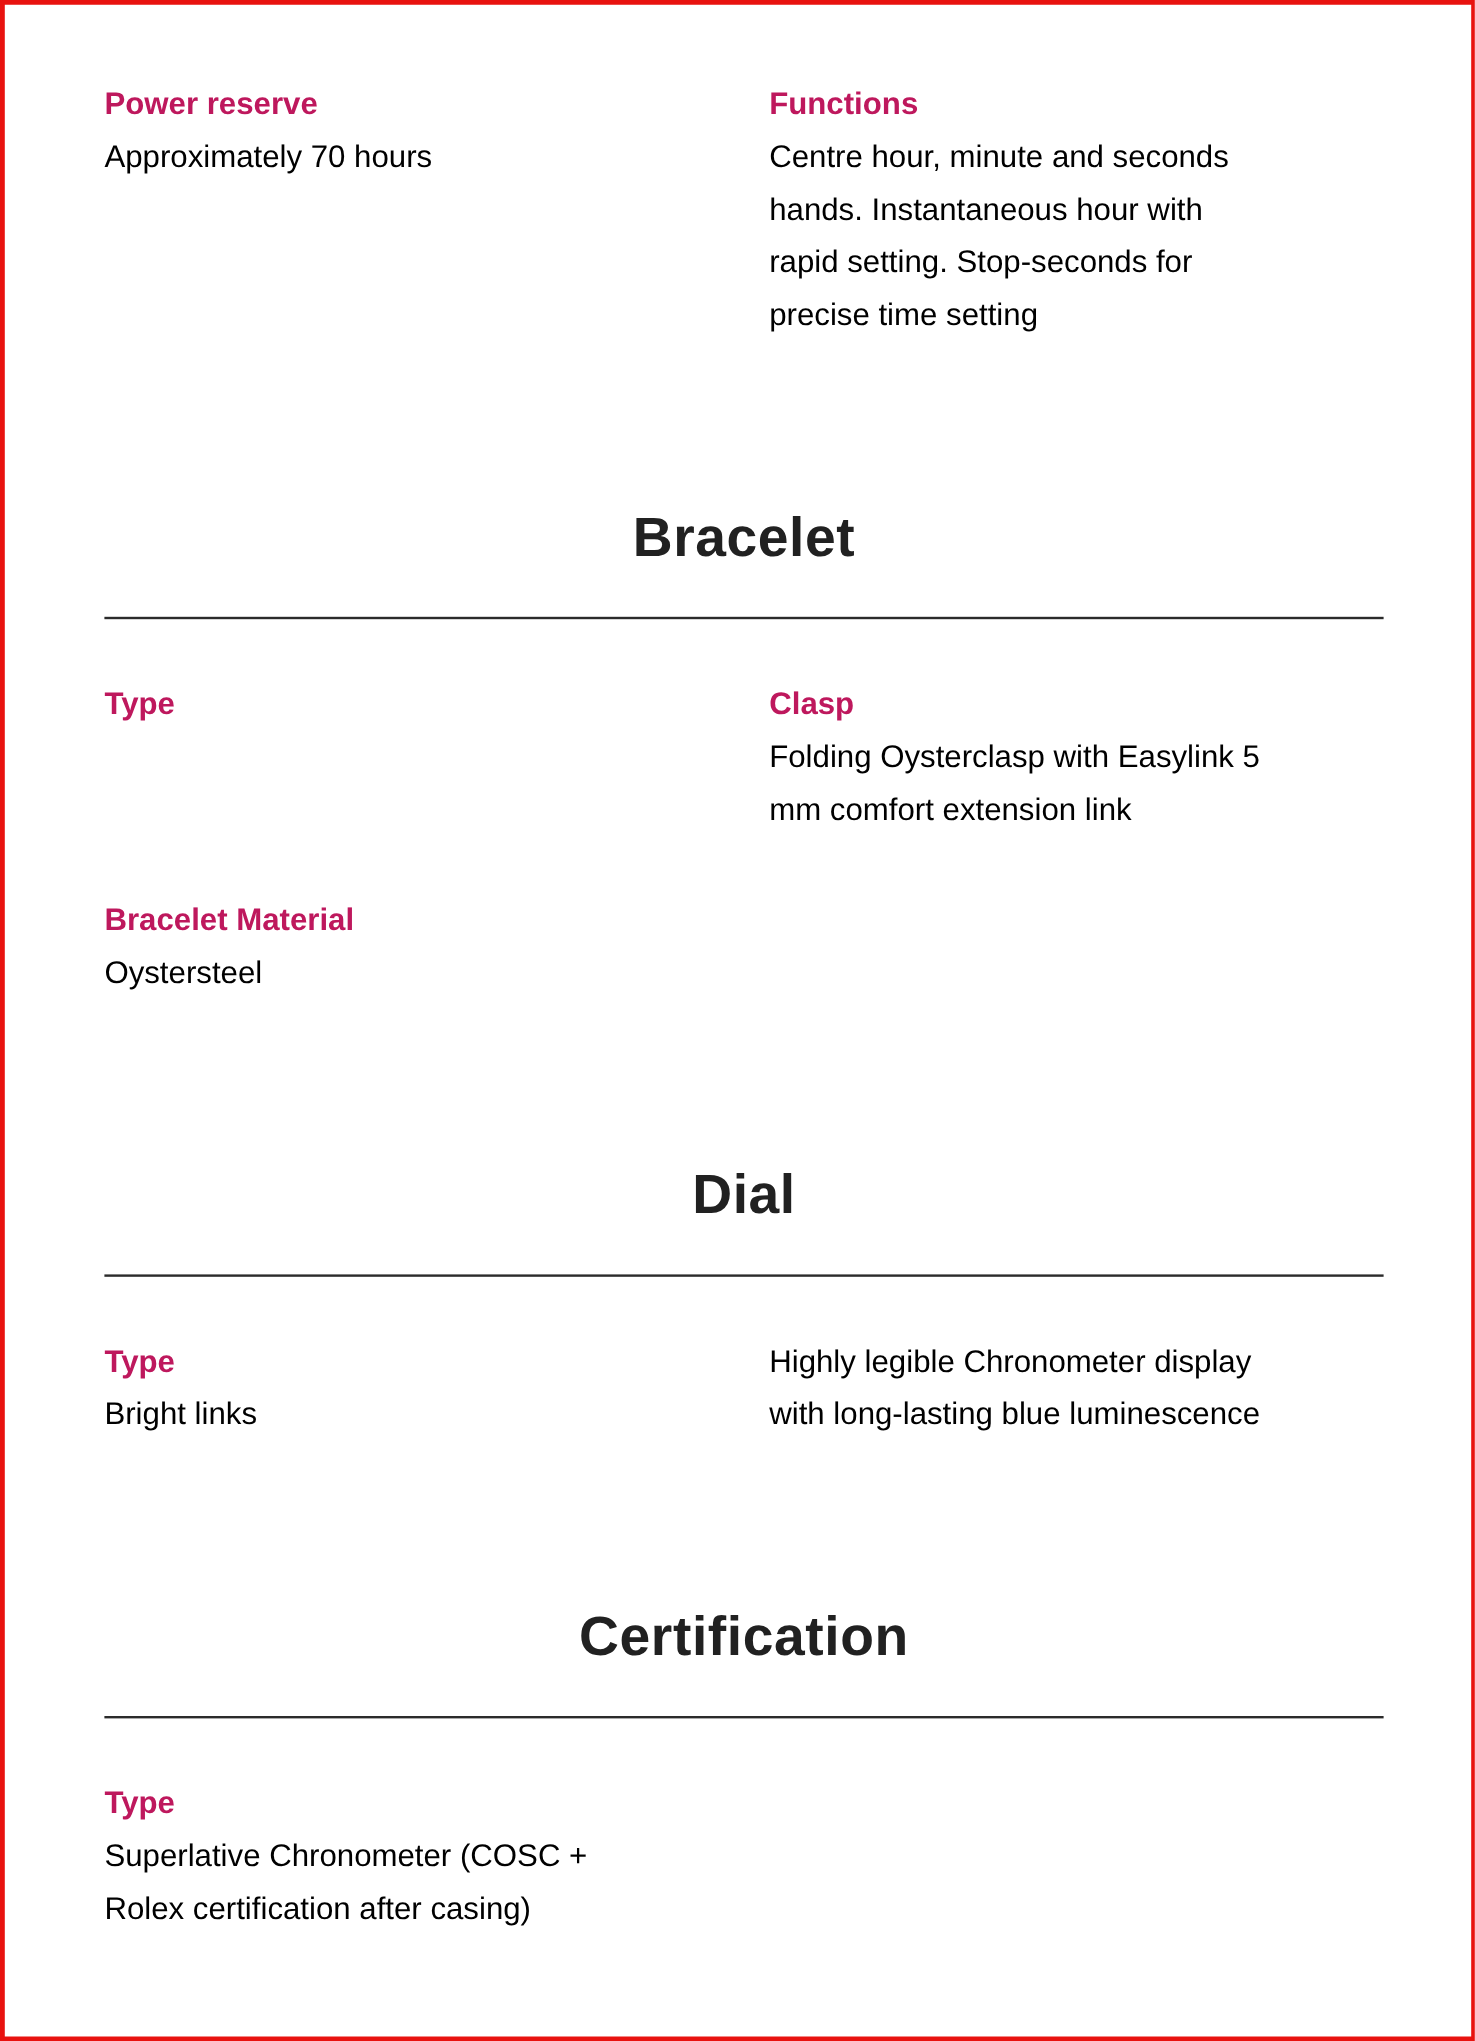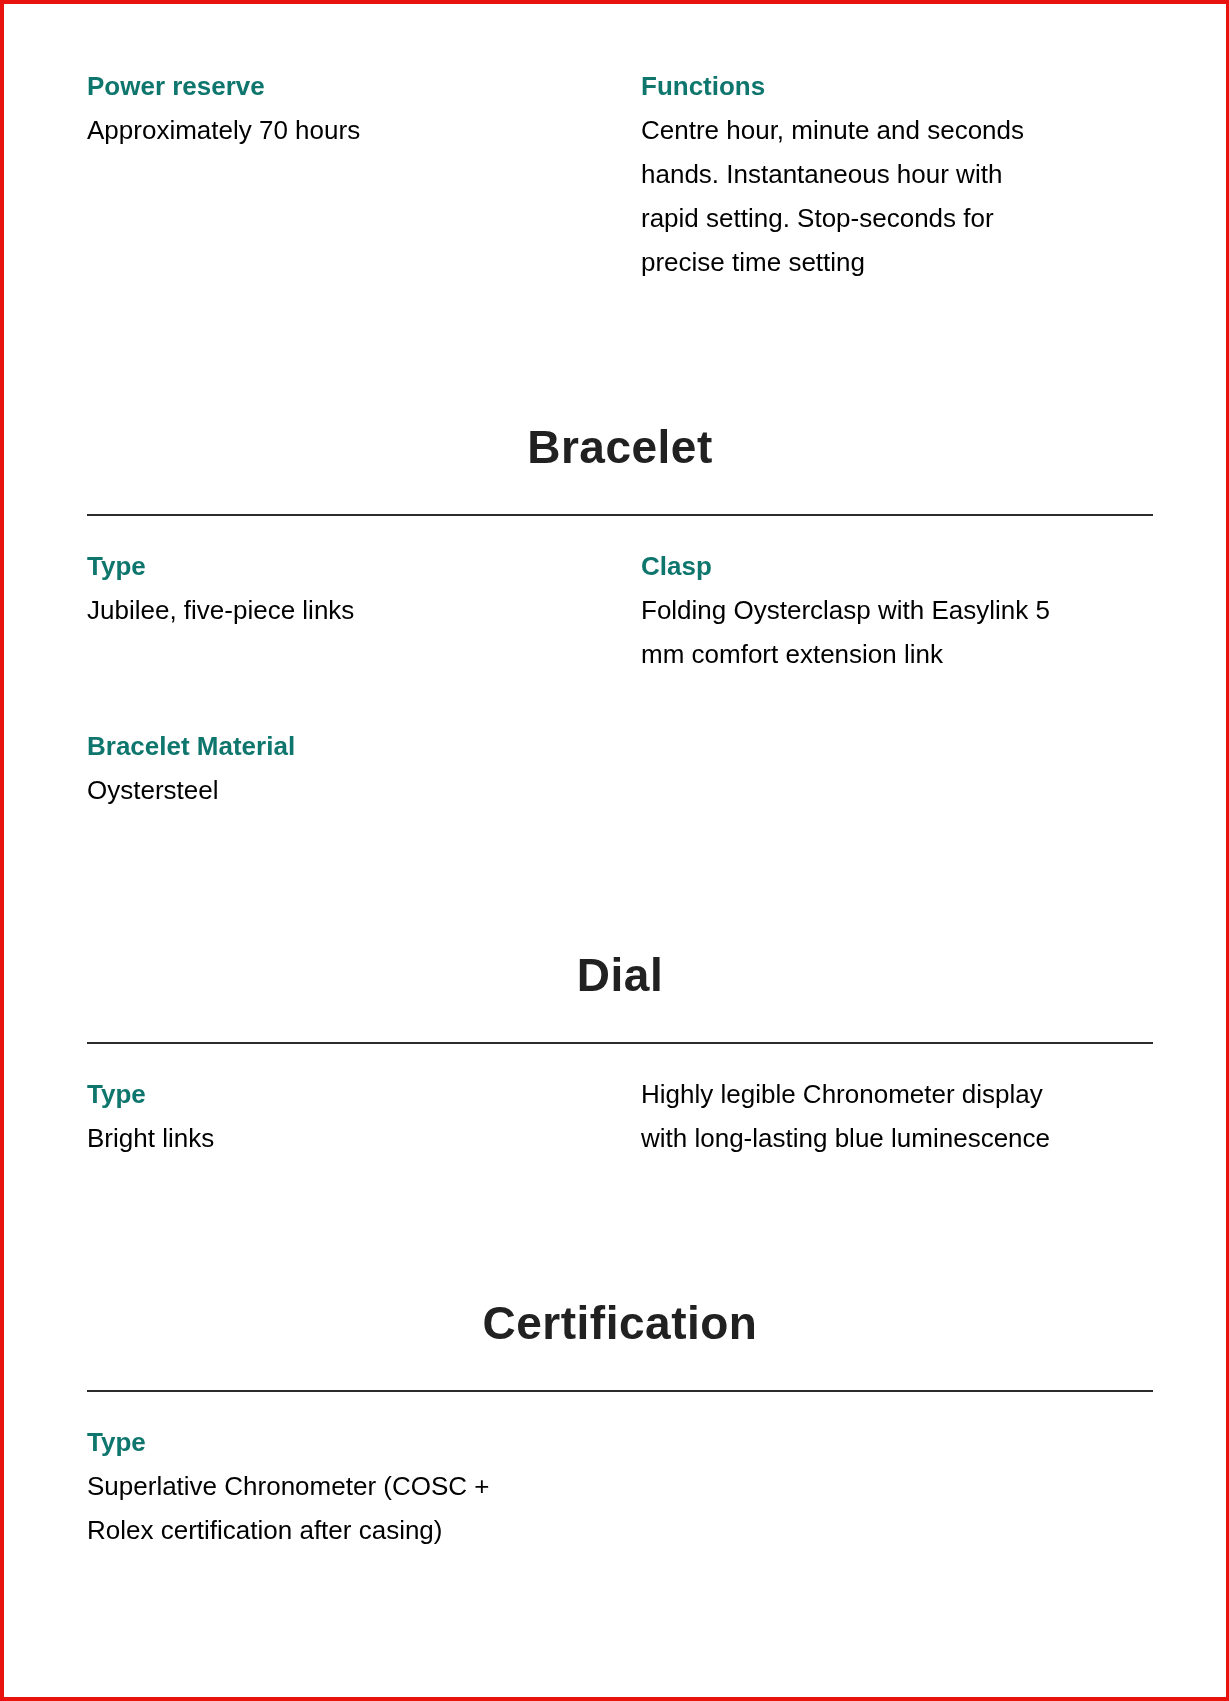--- a/index.html
+++ b/index.html
@@ -22,21 +22,21 @@
     display: grid;
     grid-template-columns: 506px 506px;
     column-gap: 48px;
     row-gap: 48px;
     align-items: start;
   }
   .spec-label {
     font-size: 26px;
     line-height: 44px;
     font-weight: 700;
-    color: #0f766e;
+    color: #be185d;
   }
   .spec-value {
     font-size: 26px;
     line-height: 44px;
     font-weight: 400;
     color: #000000;
     white-space: pre-line;
   }
   .section {
     margin-top: 136px;
@@ -50,21 +50,21 @@
     text-align: center;
   }
   .section-divider {
     border: none;
     border-top: 2px solid #2b2b2b;
     height: 0;
     width: 100%;
     margin: 40px 0 0 0;
   }
   .section .spec-grid {
-    margin-top: 28px;
+    margin-top: 48px;
   }
   .bottom-edge {
     position: absolute;
     left: -4px;
     right: -3px;
     bottom: -4px;
     height: 3px;
     background: #5a1d19;
   }
 </style>
@@ -86,21 +86,20 @@
 precise time setting</div>
     </div>
   </div>
 
   <div class="section">
     <h2 class="section-title">Bracelet</h2>
     <hr class="section-divider">
     <div class="spec-grid">
       <div class="spec">
         <div class="spec-label">Type</div>
-        <div class="spec-value">Jubilee, five-piece links</div>
       </div>
       <div class="spec">
         <div class="spec-label">Clasp</div>
         <div class="spec-value">Folding Oysterclasp with Easylink 5
 mm comfort extension link</div>
       </div>
       <div class="spec">
         <div class="spec-label">Bracelet Material</div>
         <div class="spec-value">Oystersteel</div>
       </div>

